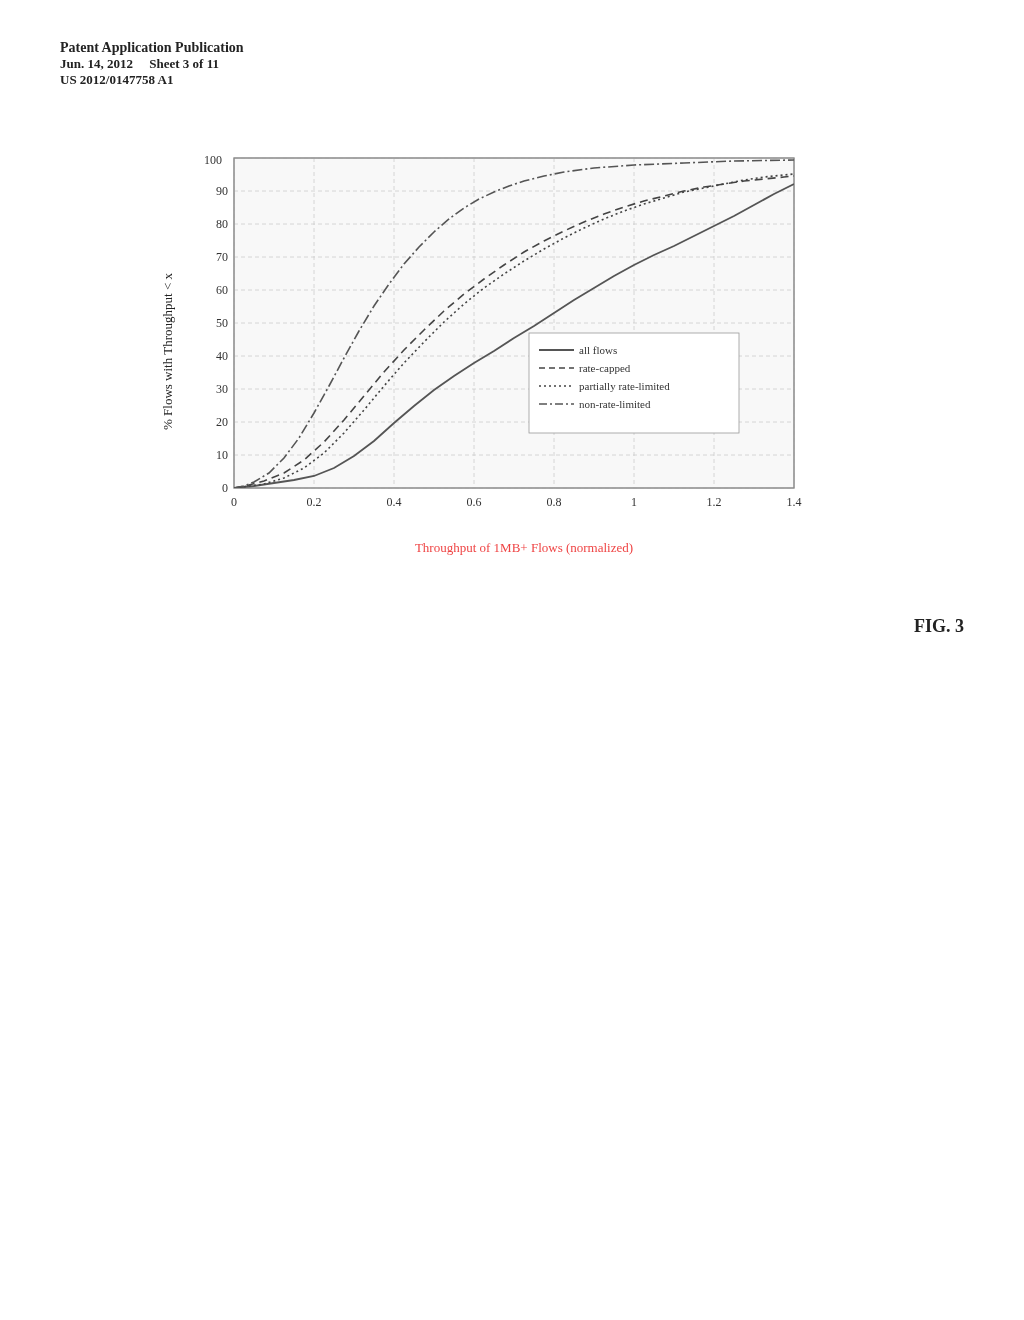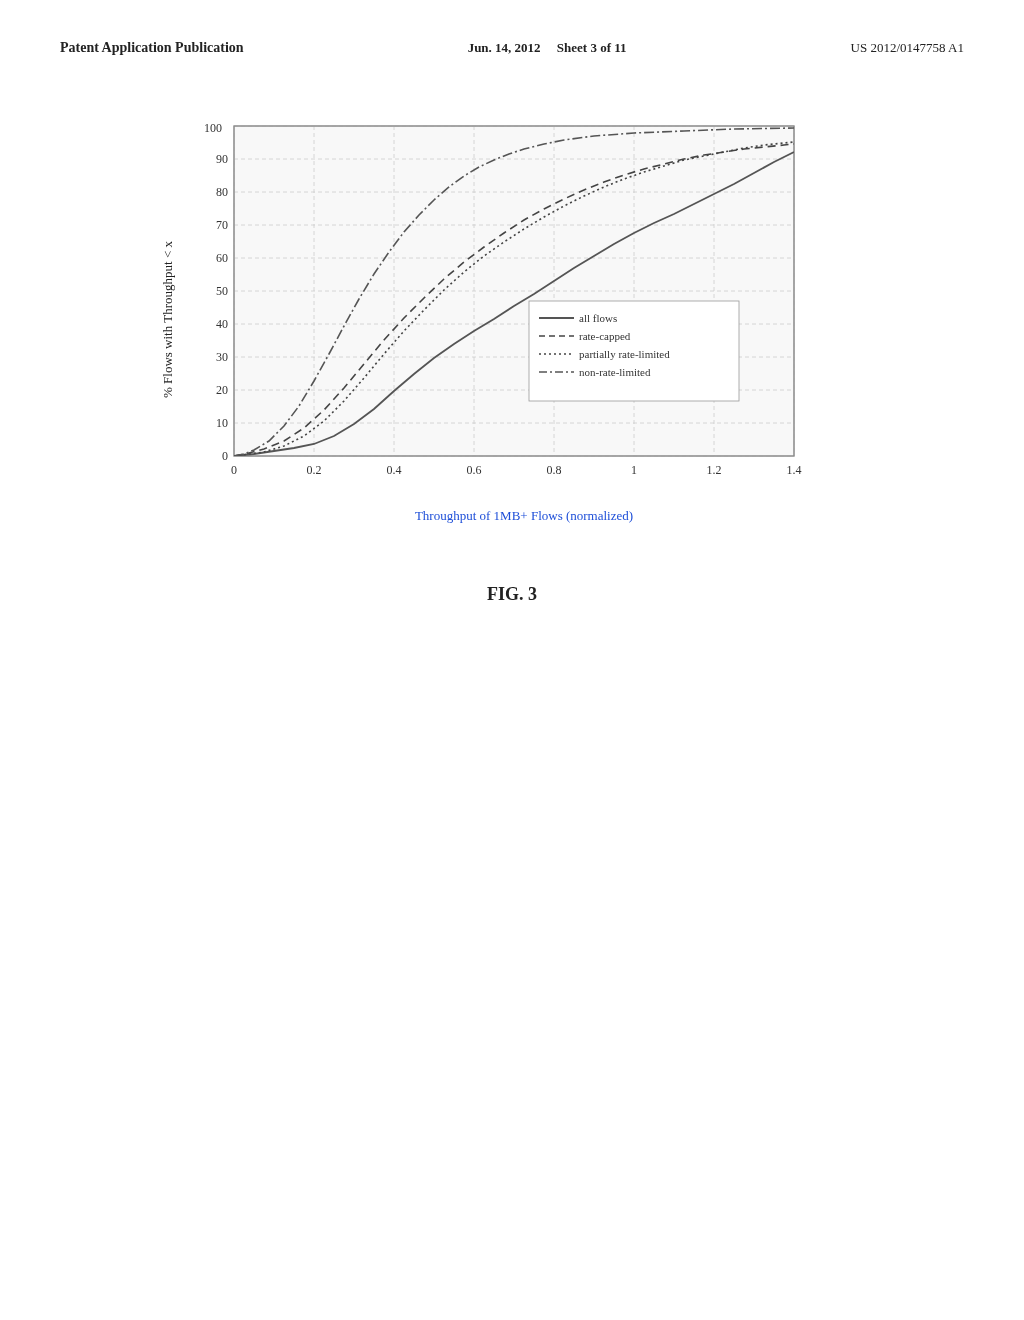--- a/index.html
+++ b/index.html
@@ -19,35 +19,36 @@
       position: relative;
     }
 
     .header {
       display: flex;
       justify-content: space-between;
       align-items: flex-start;
       margin-bottom: 60px;
       font-size: 14px;
       color: #222;
+      flex-direction: column;
     }
 
     .header-left {
       font-weight: bold;
     }
 
     .header-center {
       text-align: center;
       font-size: 13px;
       font-weight: bold;
     }
 
     .header-right {
       font-size: 13px;
-      font-weight: normal;
+      font-weight: bold;
     }
 
     .chart-container {
       display: flex;
       justify-content: center;
       align-items: center;
       margin-top: 40px;
     }
 
     .chart-wrapper {
@@ -76,27 +77,27 @@
       flex-direction: column;
       align-items: center;
     }
 
     .chart-svg-container {
       position: relative;
     }
 
     .x-axis-label {
       font-size: 13px;
-      color: #1d4ed8;
+      color: #ef4444;
       text-align: center;
       margin-top: 8px;
     }
 
     .figure-label {
-      text-align: center;
+      text-align: right;
       font-size: 18px;
       font-weight: bold;
       margin-top: 60px;
       color: #222;
     }
 
     .bottom-space {
       height: 400px;
     }
   </style>

